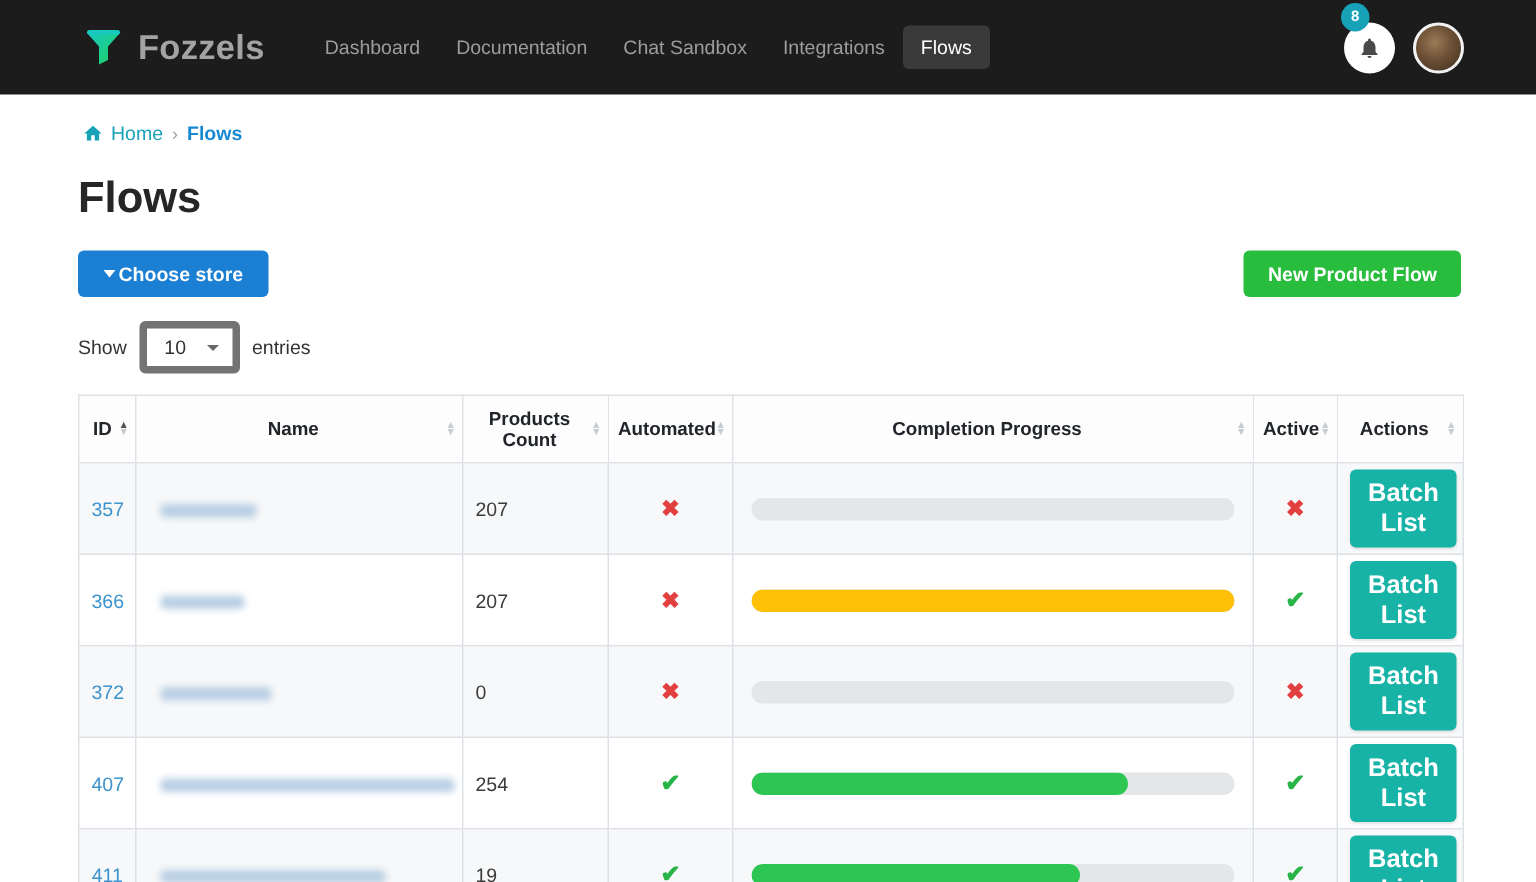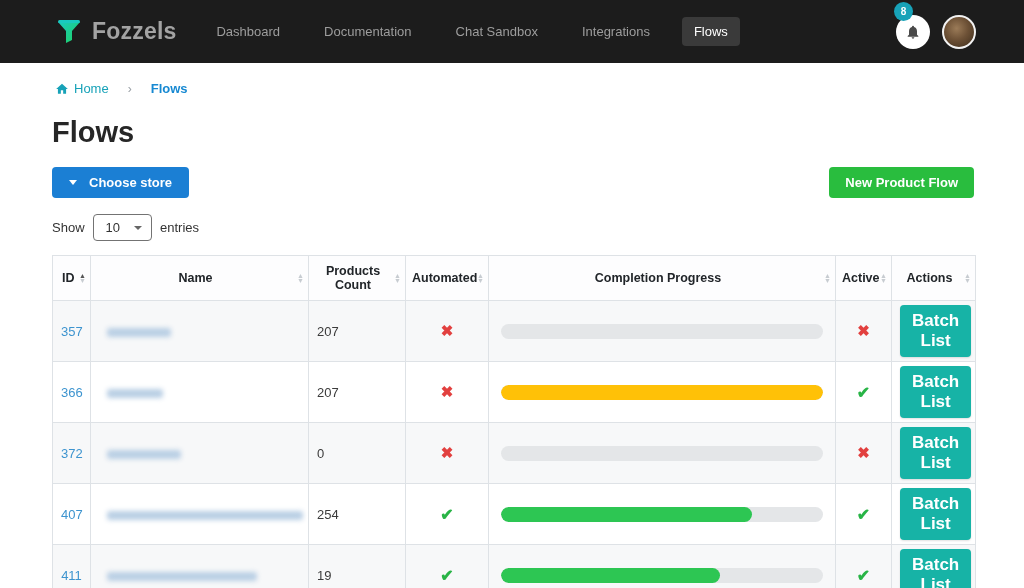--- a/index.html
+++ b/index.html
@@ -4,58 +4,58 @@
 <style>
   * { box-sizing: border-box; margin: 0; padding: 0; }
   html,body { width:1024px; height:588px; overflow:hidden; background:#fff;
     font-family:"Liberation Sans", sans-serif; color:#212529; }
 
   
   .navbar { height:63px; background:#1c1c1c; display:flex; align-items:center;
     padding:0 48px 0 55px; }
   .brand { display:flex; align-items:center; gap:9px; }
   .brand-name { color:#a3a3a3; font-size:23px; font-weight:700; letter-spacing:.2px; }
-  .nav-links { display:flex; align-items:flex-end; margin-left:28px; gap:20px; }
+  .nav-links { display:flex; align-items:flex-end; margin-left:28px; gap:0; }
   .nav-link { color:#9d9d9d; font-size:13px; padding:7px 12px; cursor:pointer;
     border-radius:4px; white-space:nowrap; }
   .nav-link.active { background:#3a3a3a; color:#fff; }
   .nav-right { margin-left:auto; display:flex; align-items:center; gap:12px; }
   .bell-wrap { position:relative; width:34px; height:34px; }
   .bell-circle { width:34px; height:34px; border-radius:50%; background:#fff;
     display:flex; align-items:center; justify-content:center; cursor:pointer; }
   .badge { position:absolute; top:-13px; left:-2px; min-width:19px; height:19px;
     border-radius:50%; background:#17a2b8; color:#fff; font-size:10px; font-weight:700;
     display:flex; align-items:center; justify-content:center; }
   .avatar { width:34px; height:34px; border-radius:50%; border:2px solid #f2f2f2;
     background: radial-gradient(circle at 42% 38%, #9b7b58 0%, #6d5136 45%, #3c2c1b 100%);
     cursor:pointer; }
 
   
-  .breadcrumb { display:flex; align-items:flex-end; gap:19px; margin:18px 50px 0 55px;
+  .breadcrumb { display:flex; align-items:flex-end; gap:6px; margin:18px 50px 0 55px;
     font-size:13px; }
   .crumb-home { color:#17a2b8; text-decoration:none; display:flex; align-items:center;
     gap:5px; cursor:pointer; }
   .crumb-sep { color:#9aa0a6; font-size:12px; }
   .crumb-current { color:#1789d2; font-weight:700; }
 
   
   .page-title { margin:20px 0 0 52px; font-size:29px; font-weight:600; color:#262626; }
   .toolbar { margin:18px 50px 0 52px; display:flex; justify-content:space-between;
     align-items:center; }
   .btn { border:none; border-radius:4px; color:#fff; font-weight:700; font-size:13px;
     cursor:pointer; font-family:inherit; }
-  .btn-store { background:#1b7fd4; padding:8px 17px; display:flex; align-items:center; gap:12px; }
+  .btn-store { background:#1b7fd4; padding:8px 17px; display:flex; align-items:center; gap:2px; }
   .caret-down { width:0; height:0; border-left:4px solid transparent;
     border-right:4px solid transparent; border-top:5px solid #fff; display:inline-block; }
   .btn-new { background:#29bd3e; padding:8px 16px; }
 
   
   .controls { margin:16px 50px 0 52px; display:flex; align-items:center; font-size:13px;
     color:#333; }
-  .select-box { display:flex; align-items:center; gap:14px; border:1px solid #737373;
+  .select-box { display:flex; align-items:center; gap:14px; border:5px solid #737373;
     border-radius:4px; padding:5px 9px 5px 12px; margin:0 8px; cursor:pointer;
     background:#fff; }
   .select-caret { width:0; height:0; border-left:4px solid transparent;
     border-right:4px solid transparent; border-top:4px solid #666; }
   .search-wrap { margin-left:auto; display:flex; align-items:center; gap:8px; }
   .search-input { width:150px; height:31px; border:1px solid #d9dee3; border-radius:4px;
     padding:0 8px; font-family:inherit; font-size:13px; }
 
   
   table { margin:14px 50px 0 52px; width:923px; border-collapse:collapse;

